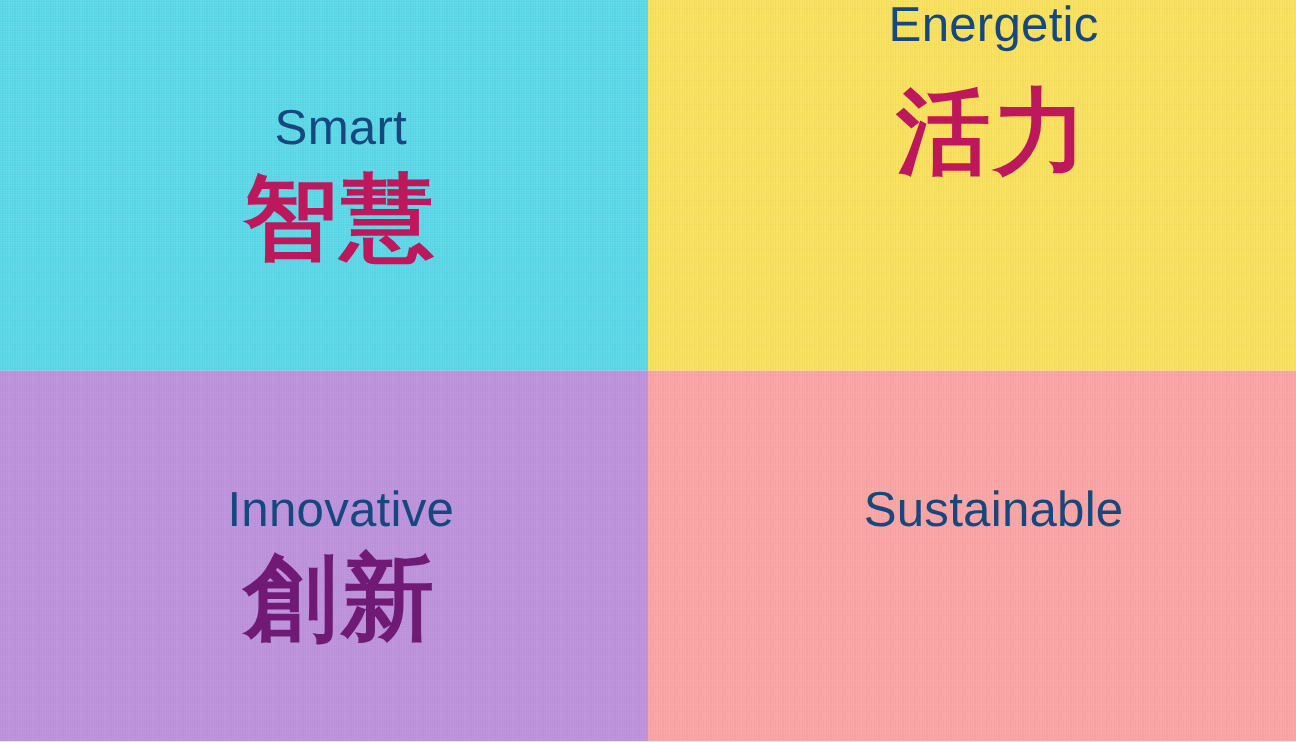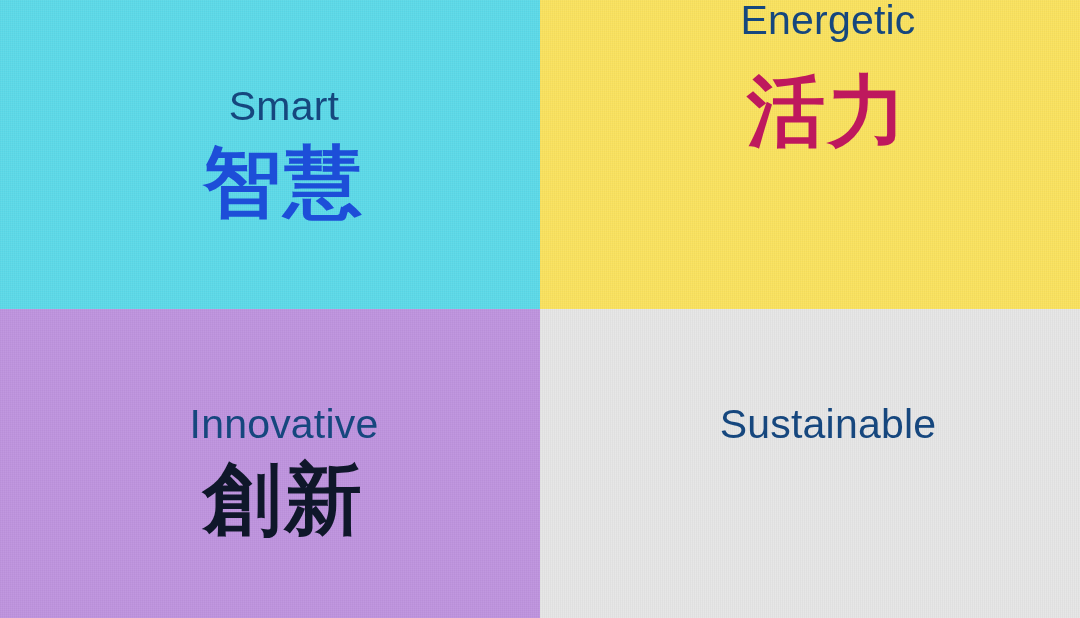--- a/index.html
+++ b/index.html
@@ -89,37 +89,37 @@
   #quad-sustainable .zh        { margin-top: 15px; }
 </style>
 </head>
 <body>
 
 <div id="grid">
 
   <div class="quad" id="quad-smart" style="background-color: rgb(92, 217, 232);">
     <div class="quad-inner">
       <div class="en" style="color: rgb(22, 71, 126);">Smart</div>
-      <div class="zh" style="color: #1d4ed8;">智慧</div>
+      <div class="zh" style="color: #be185d;">智慧</div>
     </div>
   </div>
 
   <div class="quad" id="quad-energetic" style="background-color: rgb(249, 225, 94);">
     <div class="quad-inner">
       <div class="en" style="color: rgb(22, 71, 126);">Energetic</div>
       <div class="zh" style="color: #be185d;">活力</div>
     </div>
   </div>
 
   <div class="quad" id="quad-innovative" style="background-color: rgb(190, 147, 222);">
     <div class="quad-inner">
       <div class="en" style="color: rgb(22, 71, 126);">Innovative</div>
-      <div class="zh" style="color: #0f172a;">創新</div>
+      <div class="zh" style="color: #701a75;">創新</div>
     </div>
   </div>
 
-  <div class="quad" id="quad-sustainable" style="background-color: #e5e5e5;">
+  <div class="quad" id="quad-sustainable" style="background-color: #fca5a5;">
     <div class="quad-inner">
       <div class="en" style="color: rgb(22, 71, 126);">Sustainable</div>
     </div>
   </div>
 
 </div>
 
 </body></html>

